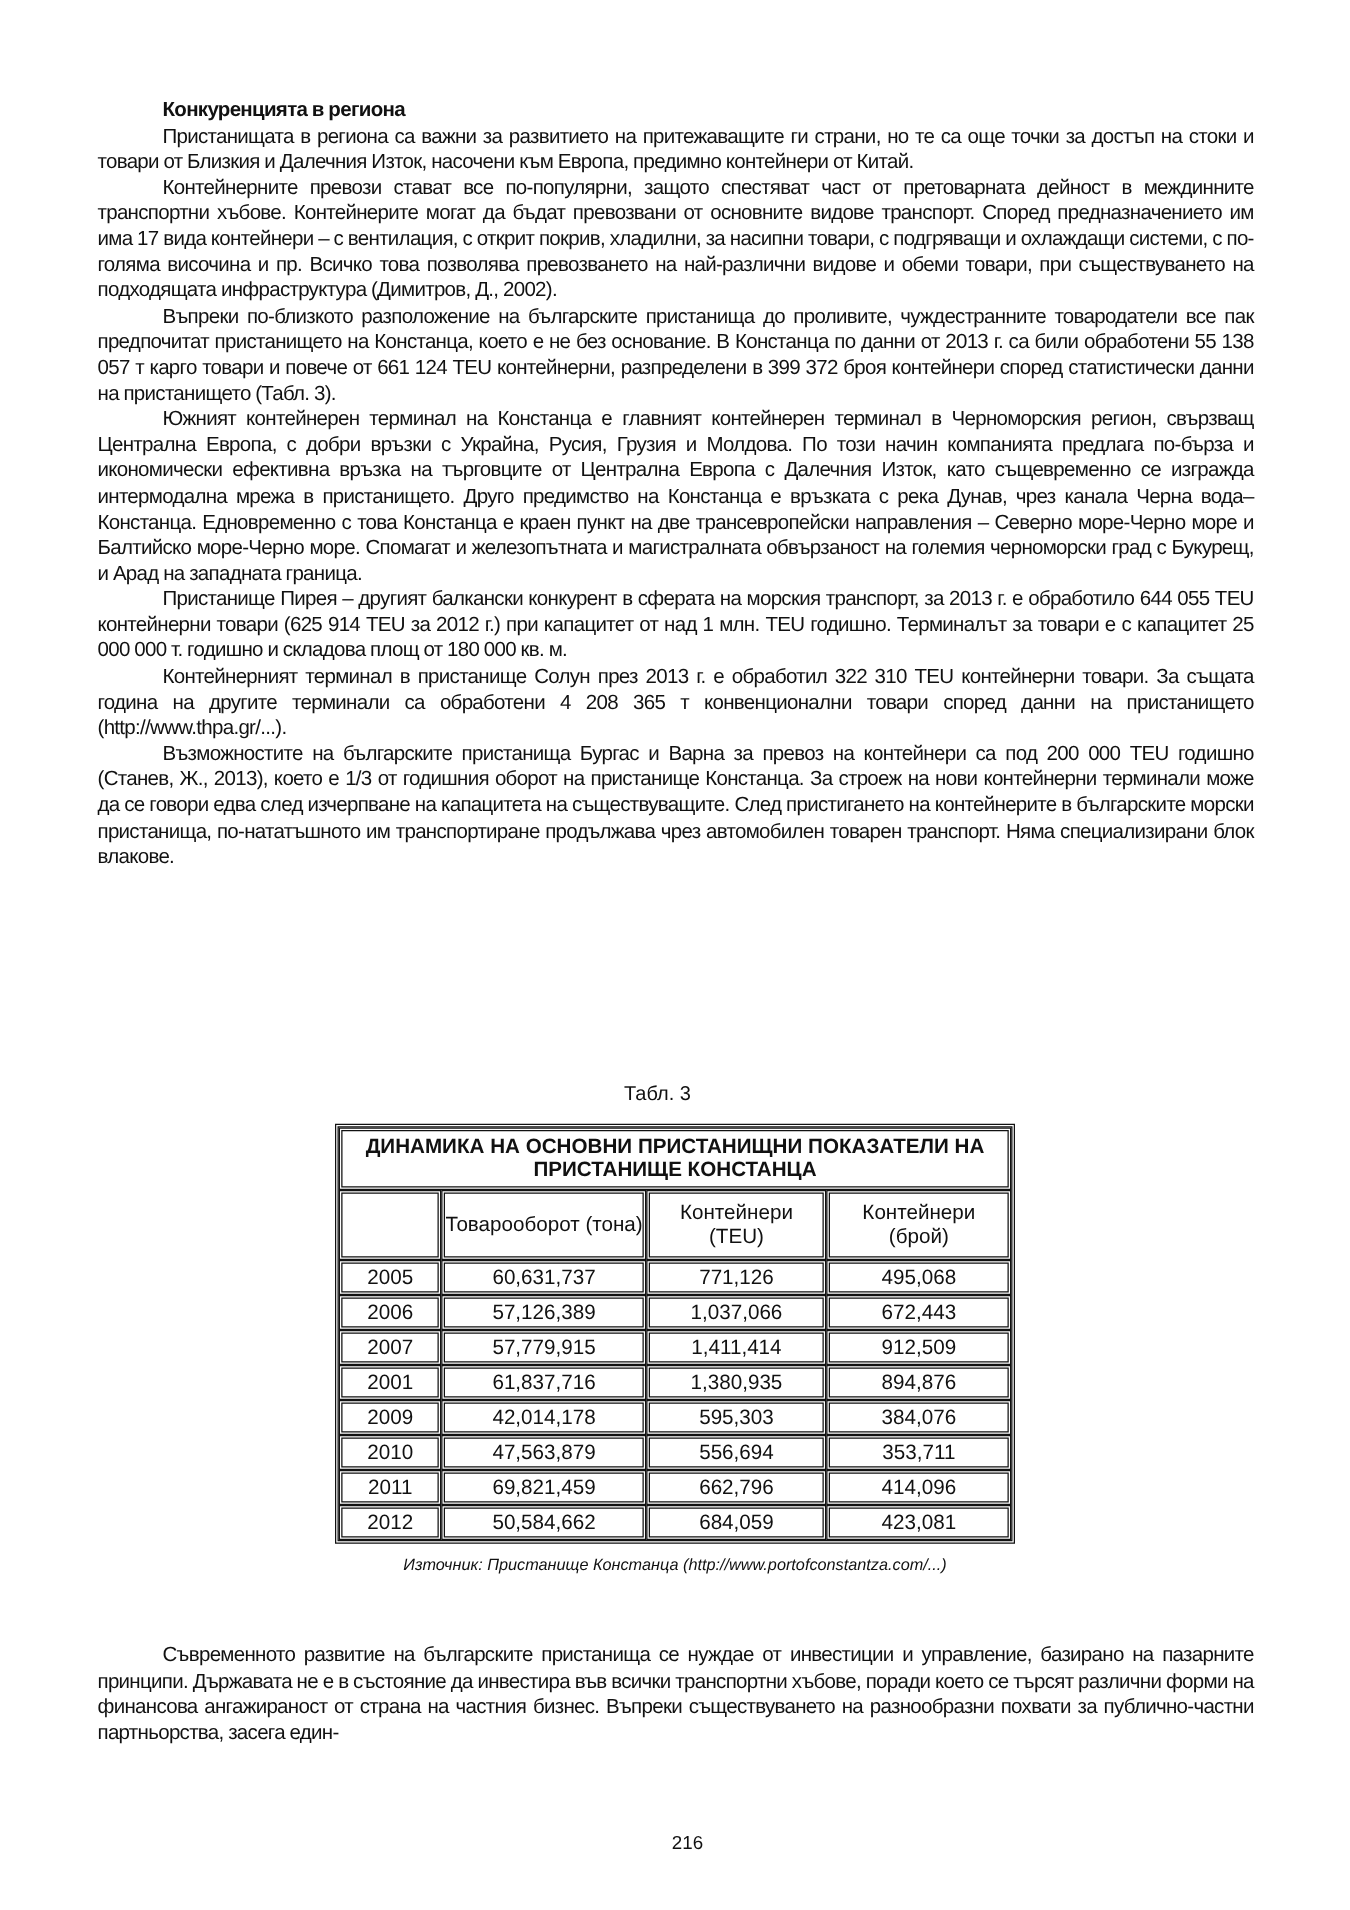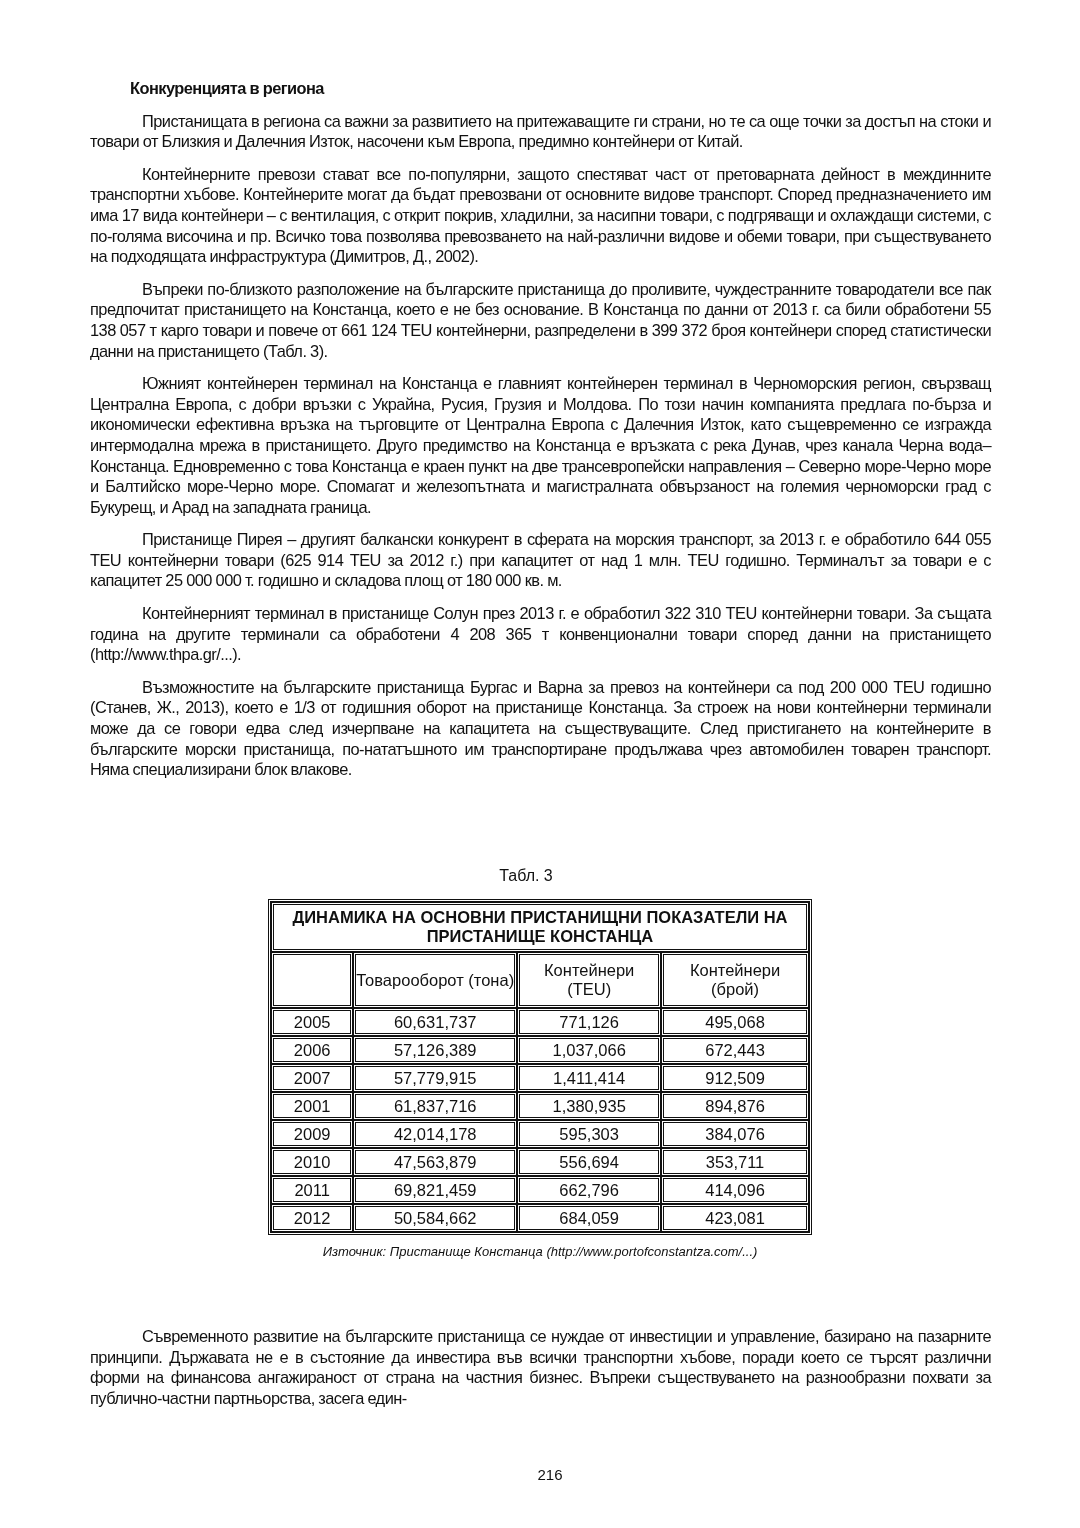--- a/index.html
+++ b/index.html
@@ -2,21 +2,21 @@
 <html><head>
 <meta charset="utf-8">
 <style>
   html, body { margin: 0; padding: 0; background: #ffffff; }
   body { width: 1080px; height: 1528px; position: relative; overflow: hidden; color: #111; }
   .page { position: absolute; left: 78px; top: 78px; width: 925px;
           font-family: "Liberation Sans Narrow", "Liberation Sans", sans-serif; }
   .text { font-family: "Liberation Sans", sans-serif; font-size: 16.4px; line-height: 20.6px;
           text-align: justify; letter-spacing: -0.55px; word-spacing: -0.3px; }
   .heading { font-weight: bold; padding-left: 52px; margin: 0; }
-  .para { margin: 12px; text-indent: 52px; }
+  .para { margin: 0; text-indent: 52px; }
   .tbl-label { position: absolute; left: 0; width: 1052px; top: 867px; text-align: center;
                font-family: "Liberation Sans", sans-serif; font-size: 16px; }
   table.data { position: absolute; left: 268px; top: 899px; width: 544px;
                border: 3px double #111; border-collapse: separate; border-spacing: 2px 0;
                font-family: "Liberation Sans", sans-serif; font-size: 16.5px; }
   table.data { border-spacing: 0; }
   table.data td, table.data th { border: 3px double #111; text-align: center; padding: 0; }
   table.data th.title { font-weight: bold; font-size: 16.5px; line-height: 19px; height: 44px; }
   table.data th.col { font-weight: normal; line-height: 19px; height: 50px; }
   table.data td { height: 22px; line-height: 20px; }

